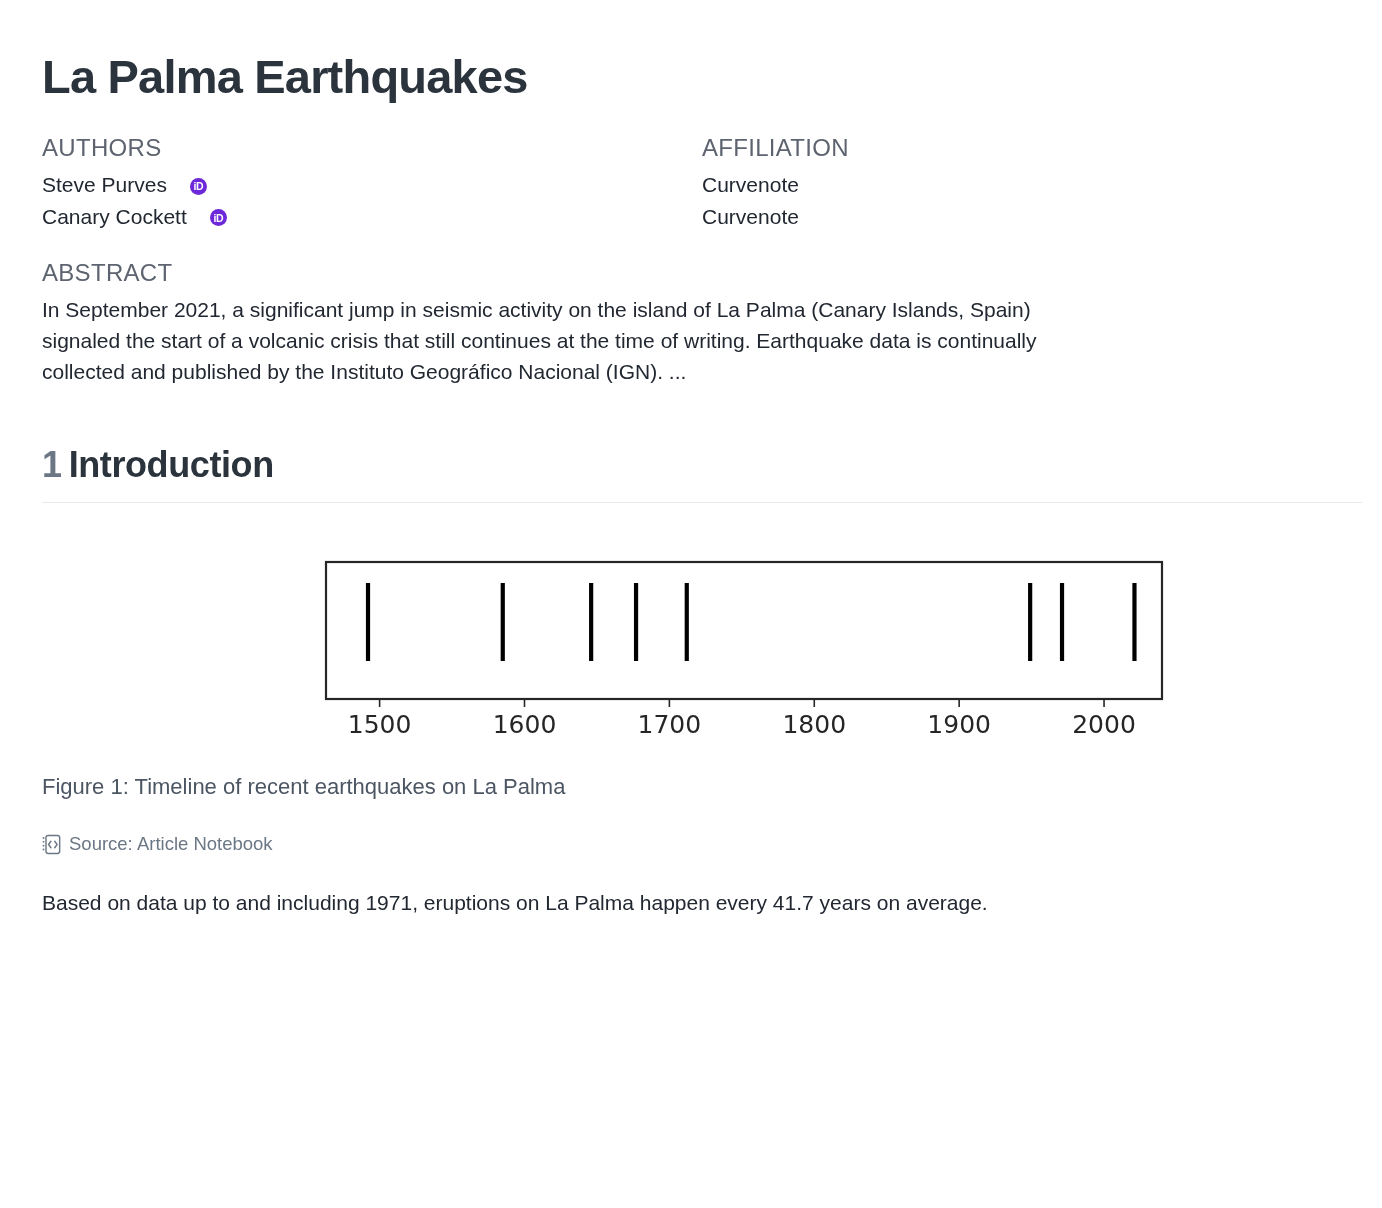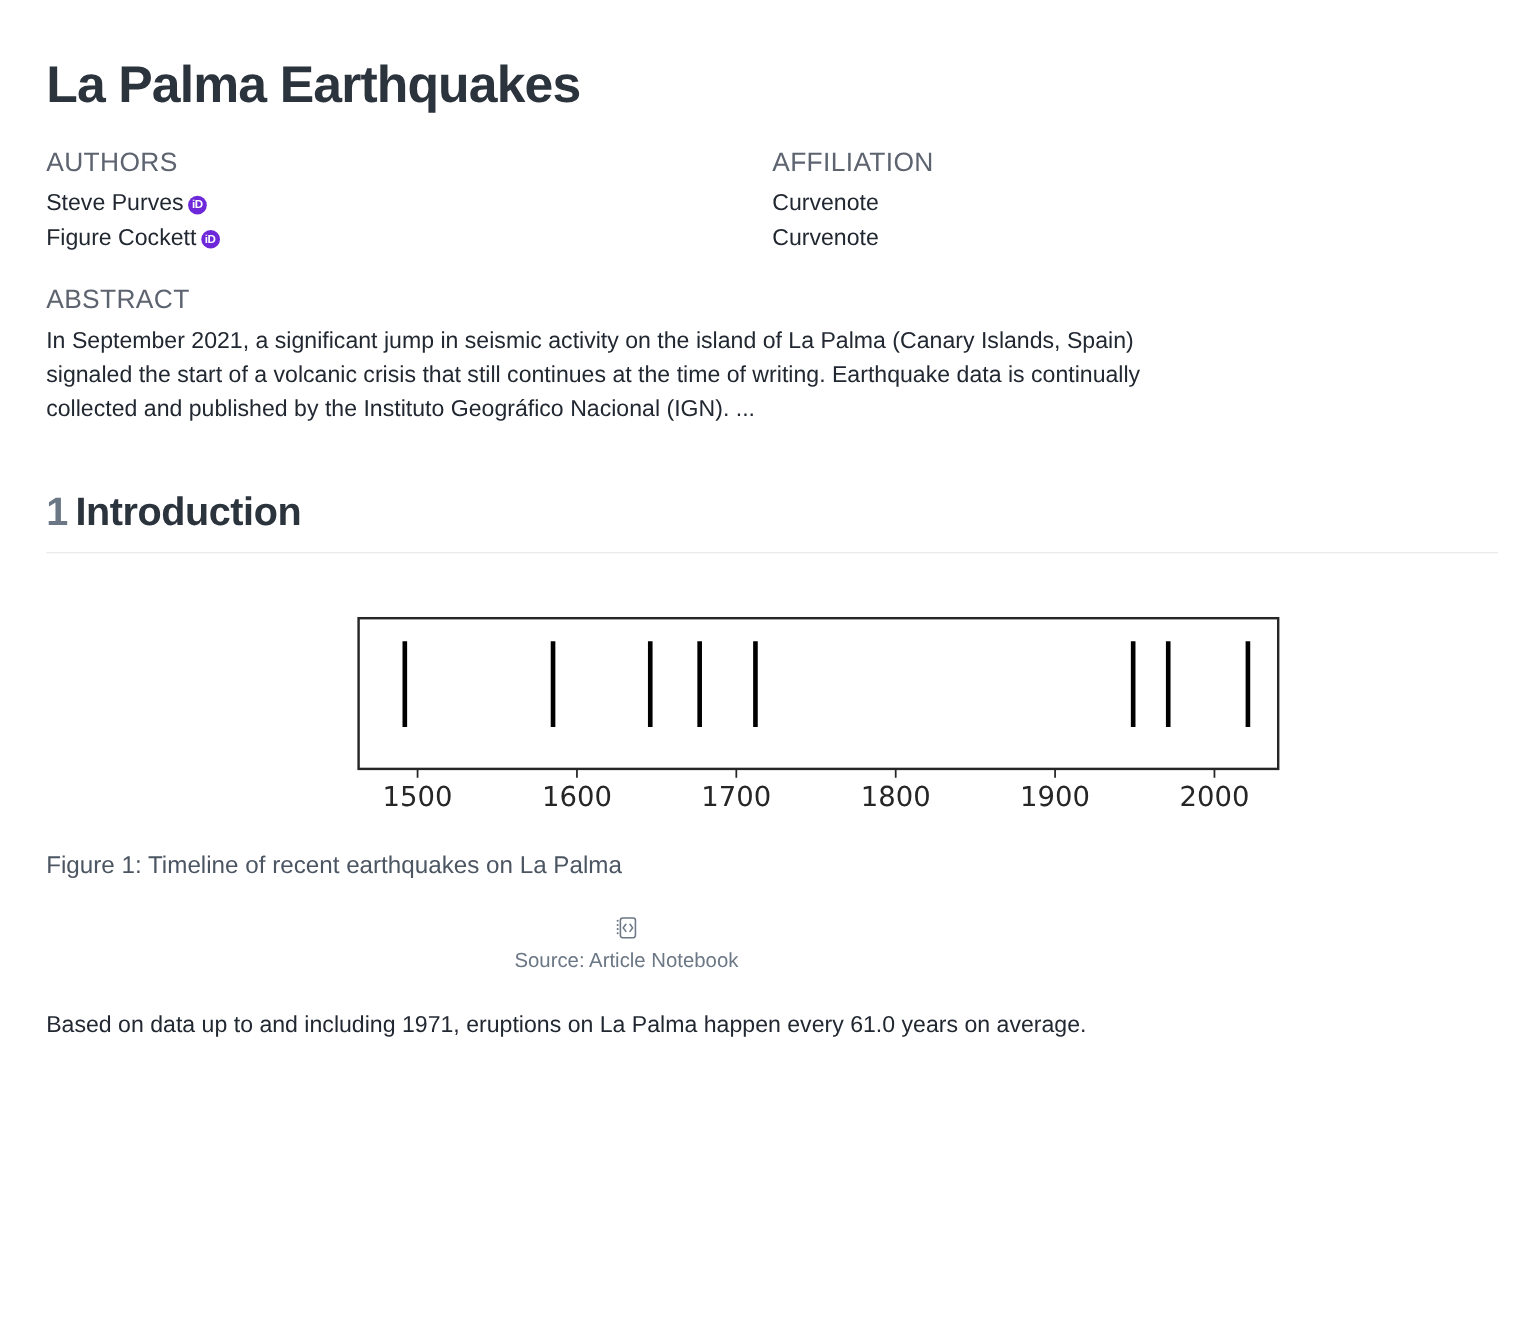--- a/index.html
+++ b/index.html
@@ -47,21 +47,21 @@
     color: #5d6470;
     font-weight: 400;
     margin-bottom: 7px;
   }
   .fm-value {
     font-size: 21px;
     color: #222831;
     line-height: 1.52;
     display: flex;
     align-items: center;
-    gap: 4px;
+    gap: 23px;
   }
   .fm-col-right .fm-value { display: block; }
 
   
   .orcid {
     display: inline-flex;
     align-items: center;
     justify-content: center;
     width: 17px;
     height: 17px;
@@ -126,21 +126,20 @@
     margin-top: 22px;
     line-height: 1.4;
   }
   .source-line {
     display: flex;
     align-items: center;
     gap: 8px;
     margin-top: 30px;
     font-size: 18.5px;
     color: #6b7785;
-    flex-direction: column;
   }
   .source-icon {
     width: 19px;
     height: 21px;
     flex: 0 0 auto;
     display: block;
   }
 
   .body-paragraph {
     font-size: 21px;
@@ -161,21 +160,21 @@
 
     <div class="fm-col-left">
       <div class="fm-label">AUTHORS</div>
 
       <div class="fm-value">
         <span>Steve Purves</span>
         <span class="orcid">iD</span>
       </div>
 
       <div class="fm-value">
-        <span>Figure Cockett</span>
+        <span>Canary Cockett</span>
         <span class="orcid">iD</span>
       </div>
     </div>
 
     <div class="fm-col-right">
       <div class="fm-label">AFFILIATION</div>
       <div class="fm-value">Curvenote</div>
       <div class="fm-value">Curvenote</div>
     </div>
 
@@ -240,15 +239,15 @@
         <line x1="1.6" y1="12.2" x2="1.6" y2="12.2" stroke="#6b7785" stroke-width="2" stroke-linecap="round"></line>
         <line x1="1.6" y1="16.2" x2="1.6" y2="16.2" stroke="#6b7785" stroke-width="2" stroke-linecap="round"></line>
         <path d="M9.4 7.6 L6.9 11 L9.4 14.4" fill="none" stroke="#6b7785" stroke-width="1.5" stroke-linecap="round" stroke-linejoin="round"></path>
         <path d="M13.4 7.6 L15.9 11 L13.4 14.4" fill="none" stroke="#6b7785" stroke-width="1.5" stroke-linecap="round" stroke-linejoin="round"></path>
       </svg>
       <span>Source: Article Notebook</span>
     </div>
 
   </figure>
 
-  <p class="body-paragraph">Based on data up to and including 1971, eruptions on La Palma happen every 61.0 years on average.</p>
+  <p class="body-paragraph">Based on data up to and including 1971, eruptions on La Palma happen every 41.7 years on average.</p>
 
 </div>
 
 </body></html>

